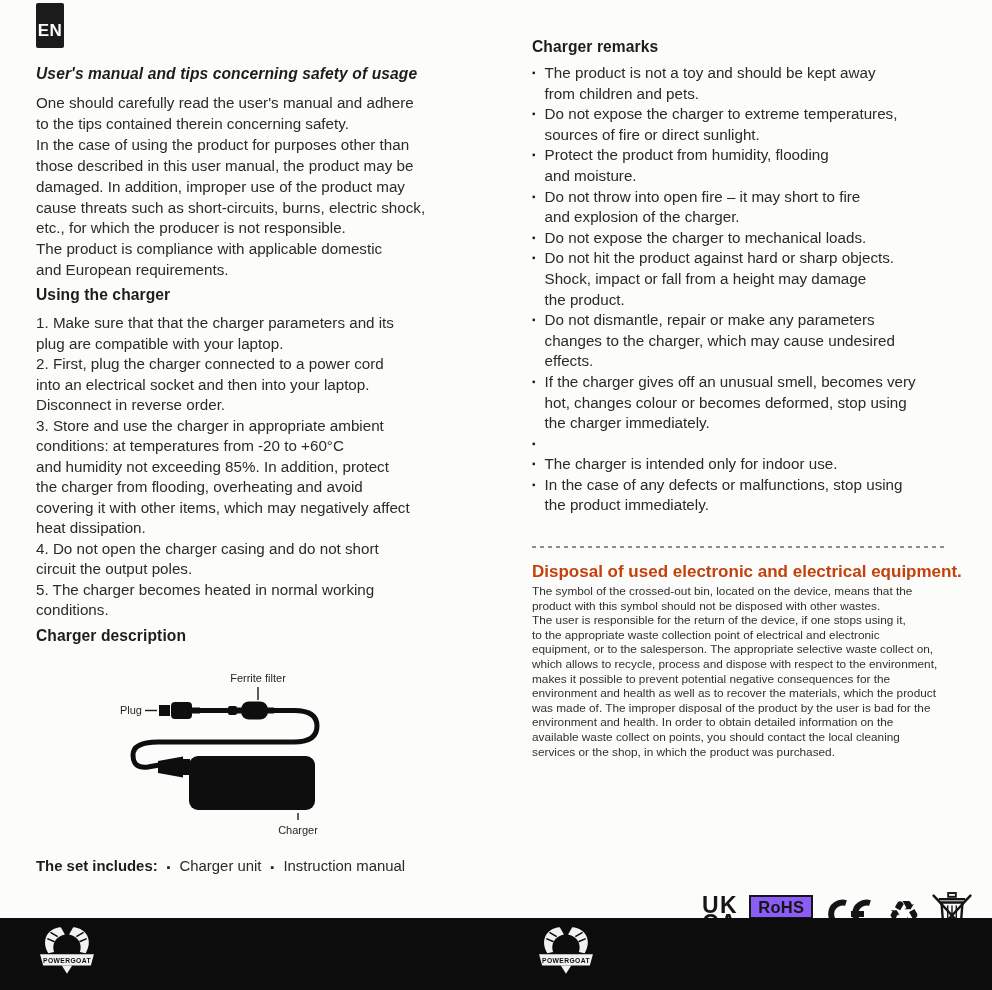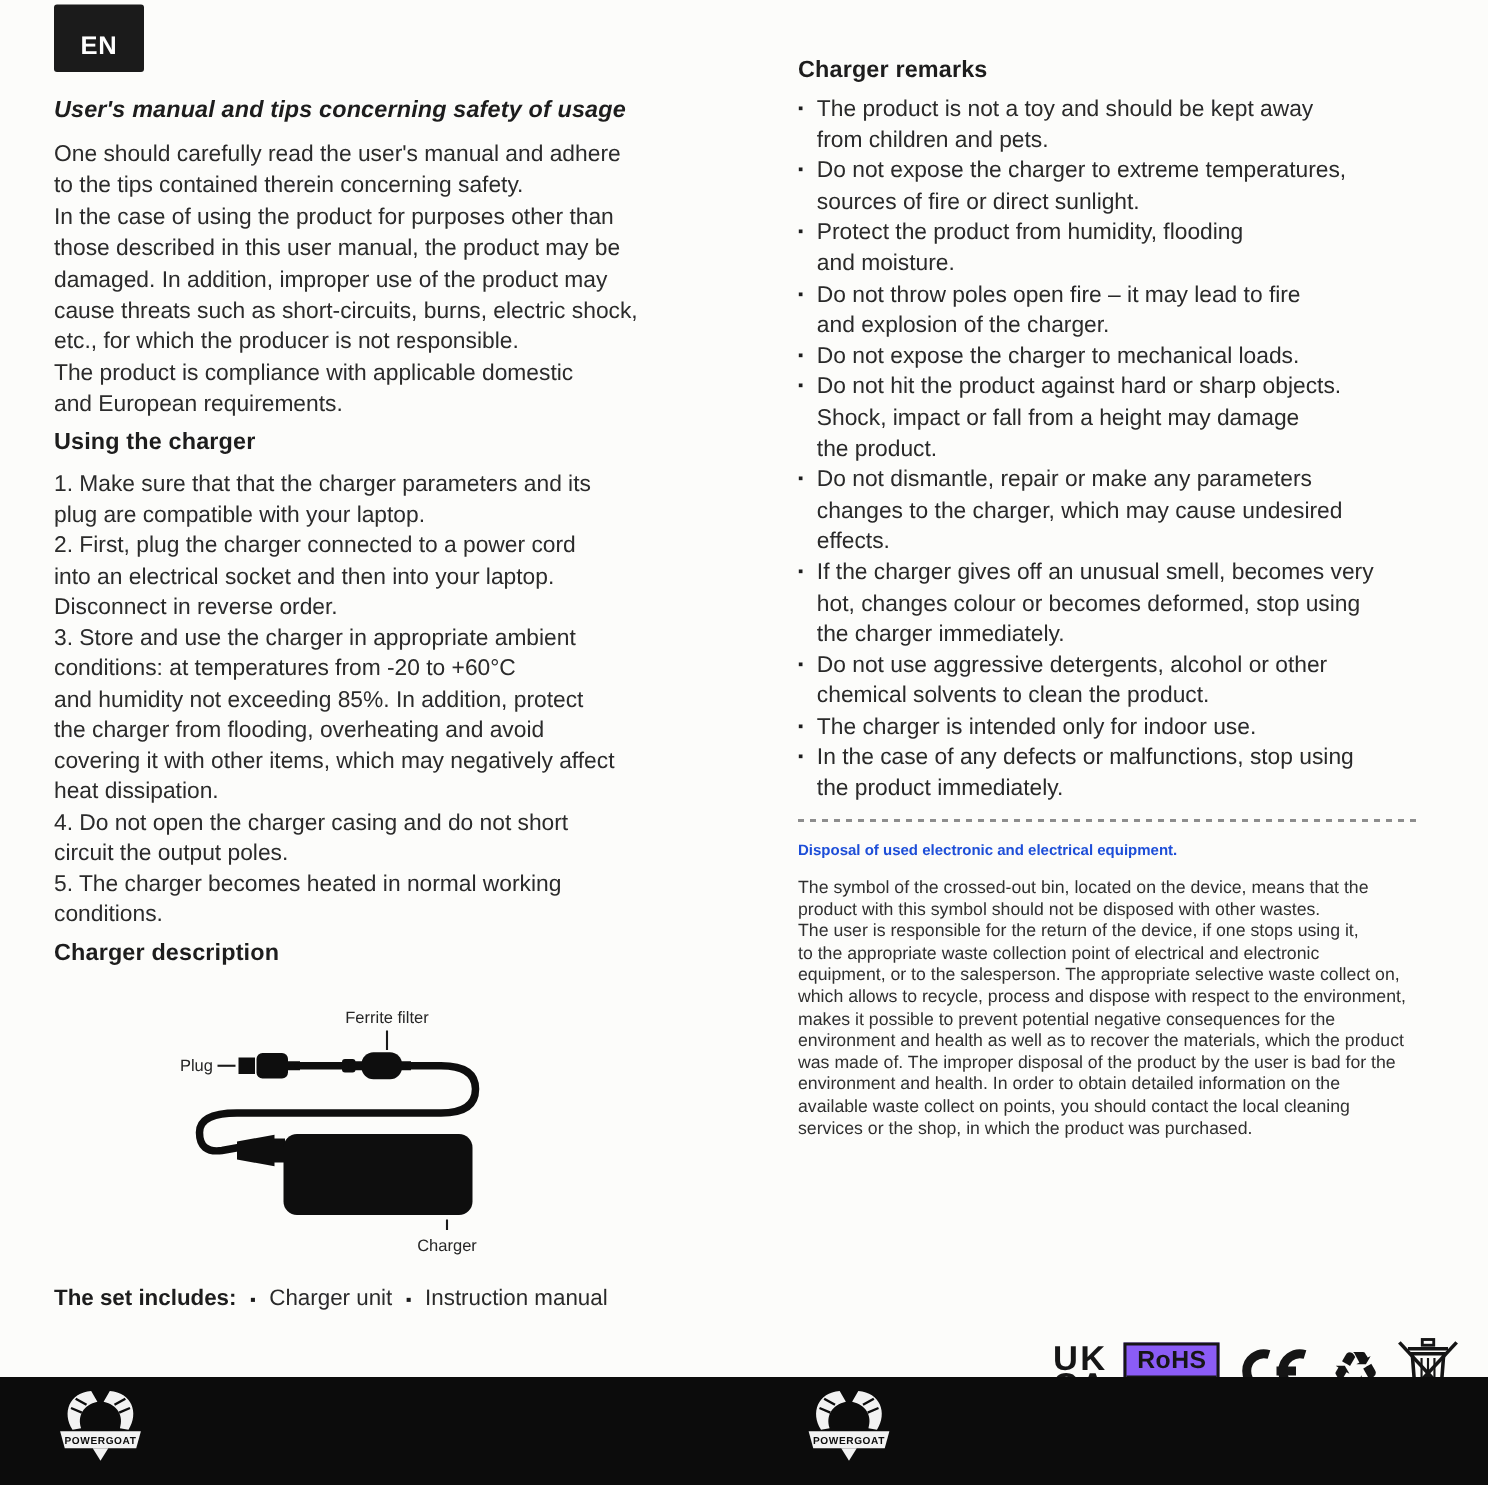--- a/index.html
+++ b/index.html
@@ -8,21 +8,21 @@
     font-family:"Liberation Sans", sans-serif;
     background:#fcfcfa;
     color:#2a2a2a;
     position:relative;
     overflow:hidden;
   }
   .abs { position:absolute; }
 
   
   .en-badge {
-    left:36px; top:3px; width:60px; height:45px;
+    left:36px; top:3px; width:28px; height:45px;
     background:#1b1b1b; color:#fff;
     font-weight:bold; font-size:17px;
     display:flex; align-items:flex-end; justify-content:center;
     padding-bottom:7px; border-radius:2px; letter-spacing:.5px;
   }
 
   h2.sec {
     font-size:15.6px; font-weight:700; color:#1d1d1d; letter-spacing:.1px;
   }
   .bodytext {
@@ -44,21 +44,21 @@
   .remarks-heading { left:532px; top:38px; }
   .bullet-list { left:532px; top:63px; width:446px; list-style:none; }
   .bullet-list li { display:flex; gap:9px; font-size:15.2px; line-height:20.6px; }
   .bullet-list .sq { font-size:10px; line-height:20.6px; color:#1d1d1d; flex:0 0 auto; }
   .bullet-list .bt { white-space:pre-line; }
 
   .dash-sep {
     left:532px; top:546px; width:416px; height:2px;
     background:repeating-linear-gradient(90deg,#8d8d8d 0 4px,transparent 4px 8px);
   }
-  .disposal-heading { left:532px; top:562px; font-size:10px; font-weight:700; color:#1d4ed8; }
+  .disposal-heading { left:532px; top:562px; font-size:17px; font-weight:700; color:#c2410c; }
   .disposal-text {
     left:532px; top:584px; width:428px;
     font-size:11.8px; line-height:14.6px; white-space:pre-line; color:#303030;
   }
 
   
   .certs { left:702px; top:888px; height:52px; display:flex; align-items:center; gap:11px; }
   .ukca { font-weight:800; font-size:23px; line-height:18.5px; letter-spacing:1.5px; color:#161616; }
   .rohs { border:2.5px solid #161616; width:64px; text-align:center; background:#8b5cf6; }
   .rohs-top { font-weight:800; font-size:16.5px; line-height:20px; color:#161616; letter-spacing:.3px; }
@@ -152,21 +152,21 @@
       <span class="bt">Do not expose the charger to extreme temperatures,
 sources of fire or direct sunlight.</span>
     </li>
   <li>
       <span class="sq">▪</span>
       <span class="bt">Protect the product from humidity, flooding
 and moisture.</span>
     </li>
   <li>
       <span class="sq">▪</span>
-      <span class="bt">Do not throw poles open fire – it may lead to fire
+      <span class="bt">Do not throw into open fire – it may short to fire
 and explosion of the charger.</span>
     </li>
   <li>
       <span class="sq">▪</span>
       <span class="bt">Do not expose the charger to mechanical loads.</span>
     </li>
   <li>
       <span class="sq">▪</span>
       <span class="bt">Do not hit the product against hard or sharp objects.
 Shock, impact or fall from a height may damage
@@ -179,22 +179,20 @@
 effects.</span>
     </li>
   <li>
       <span class="sq">▪</span>
       <span class="bt">If the charger gives off an unusual smell, becomes very
 hot, changes colour or becomes deformed, stop using
 the charger immediately.</span>
     </li>
   <li>
       <span class="sq">▪</span>
-      <span class="bt">Do not use aggressive detergents, alcohol or other
-chemical solvents to clean the product.</span>
     </li>
   <li>
       <span class="sq">▪</span>
       <span class="bt">The charger is intended only for indoor use.</span>
     </li>
   <li>
       <span class="sq">▪</span>
       <span class="bt">In the case of any defects or malfunctions, stop using
 the product immediately.</span>
     </li>

